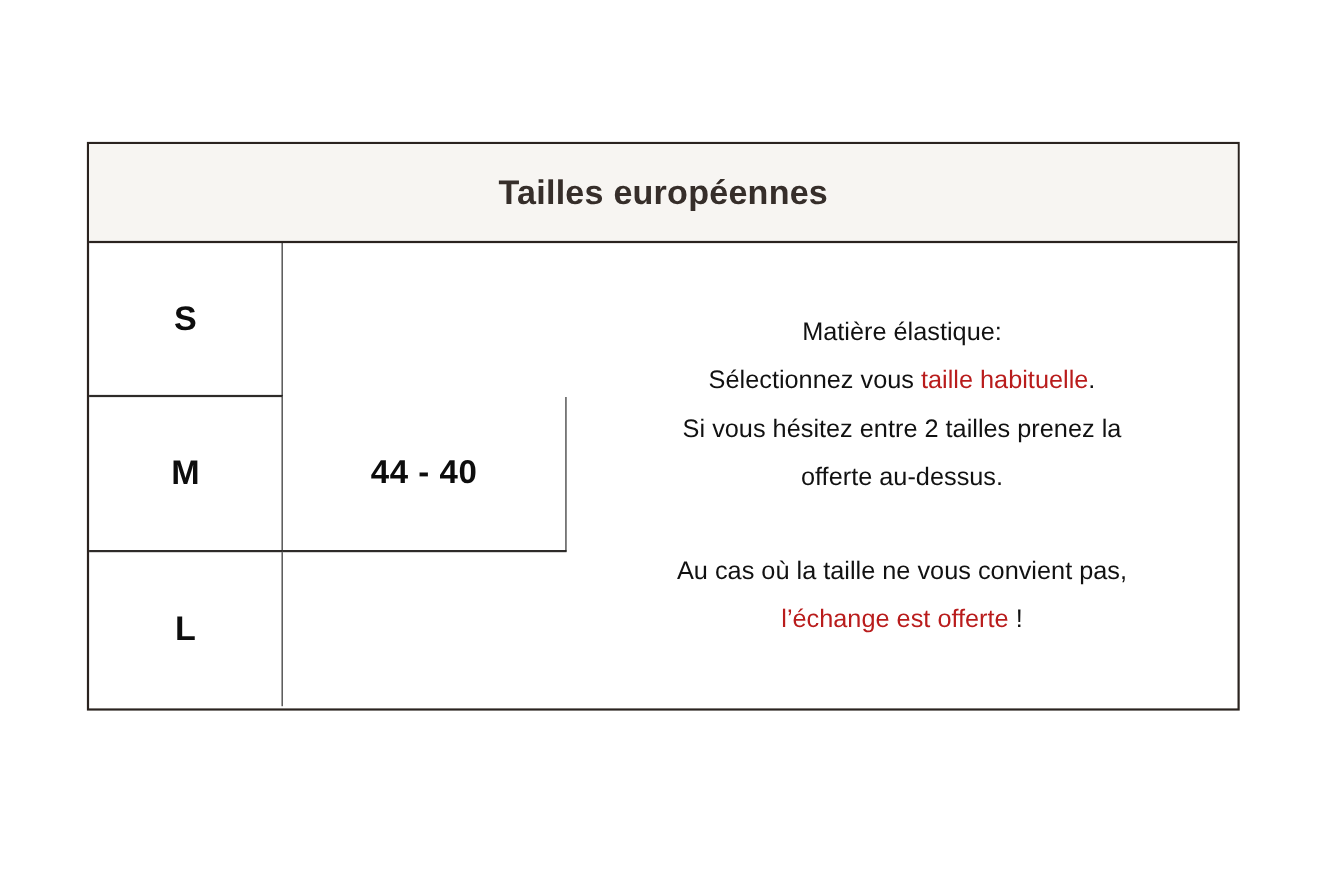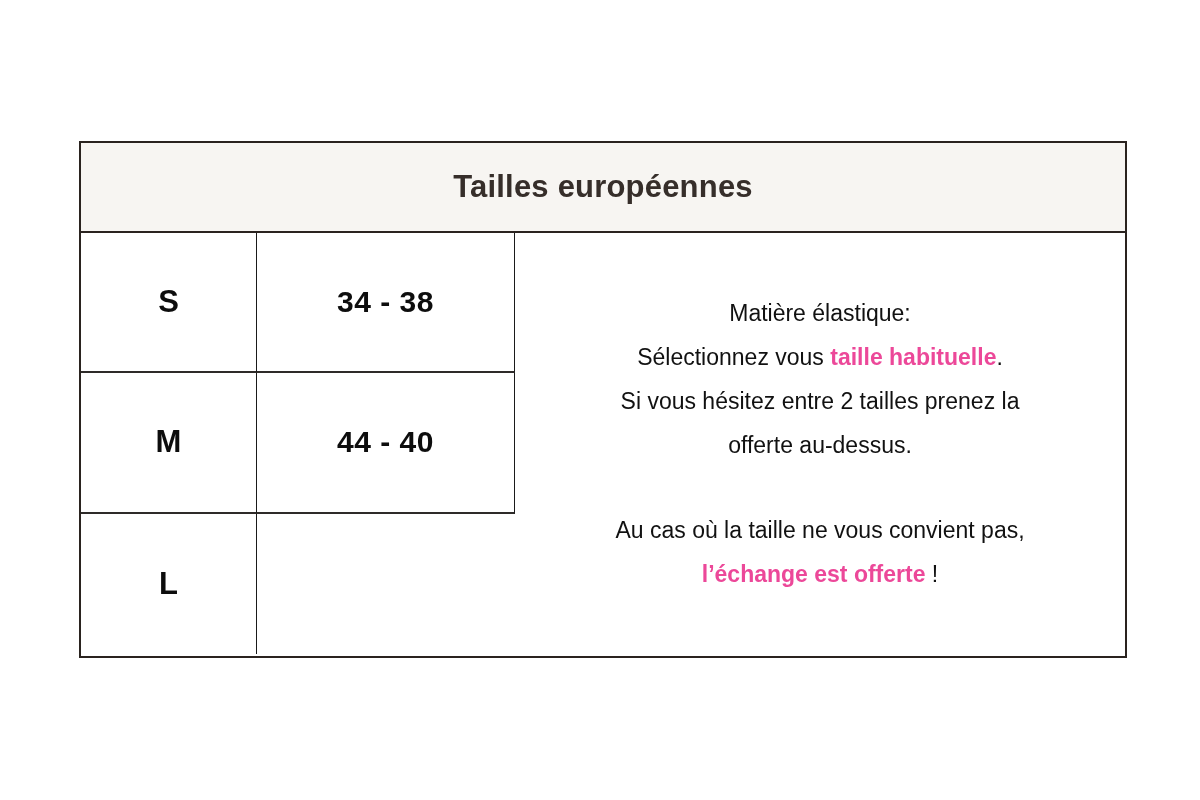--- a/index.html
+++ b/index.html
@@ -6,21 +6,21 @@
   html, body {
     width: 1200px;
     height: 800px;
     background: #ffffff;
     font-family: "Liberation Sans", sans-serif;
     overflow: hidden;
   }
   .size-chart {
     position: absolute;
     left: 79px;
-    top: 141px;
+    top: 129px;
     width: 1048px;
     height: 517px;
     border: 2px solid #2a231f;
     background: #ffffff;
   }
   .chart-header {
     height: 90px;
     background: #f7f5f2;
     border-bottom: 2px solid #2a231f;
     display: flex;
@@ -66,35 +66,34 @@
     justify-content: center;
     text-align: center;
     font-size: 23px;
     line-height: 44px;
     color: #111111;
     padding: 0 10px;
   }
   .info-paragraph { width: 100%; }
   .info-paragraph + .info-paragraph { margin-top: 41px; }
   .info-line { white-space: nowrap; }
-  .info-line strong { font-weight: 700; color: #ec4899; }
+  .info-line strong { font-weight: 400; color: #b91c1c; }
 </style>
 </head>
 <body>
 
 <div class="size-chart">
 
   <div class="chart-header">
     <div class="chart-title">Tailles européennes</div>
   </div>
 
   <div class="chart-body">
 
     <div class="cell cell-size row-divider" style="grid-column:1;grid-row:1;">S</div>
-    <div class="cell cell-range row-divider" style="grid-column:2;grid-row:1;">34 - 38</div>
 
     <div class="cell cell-size row-divider" style="grid-column:1;grid-row:2;">M</div>
     <div class="cell cell-range row-divider" style="grid-column:2;grid-row:2;">44 - 40</div>
 
     <div class="cell cell-size" style="grid-column:1;grid-row:3;">L</div>
 
     <div class="cell-info">
 
       <div class="info-paragraph">
         <div class="info-line">

